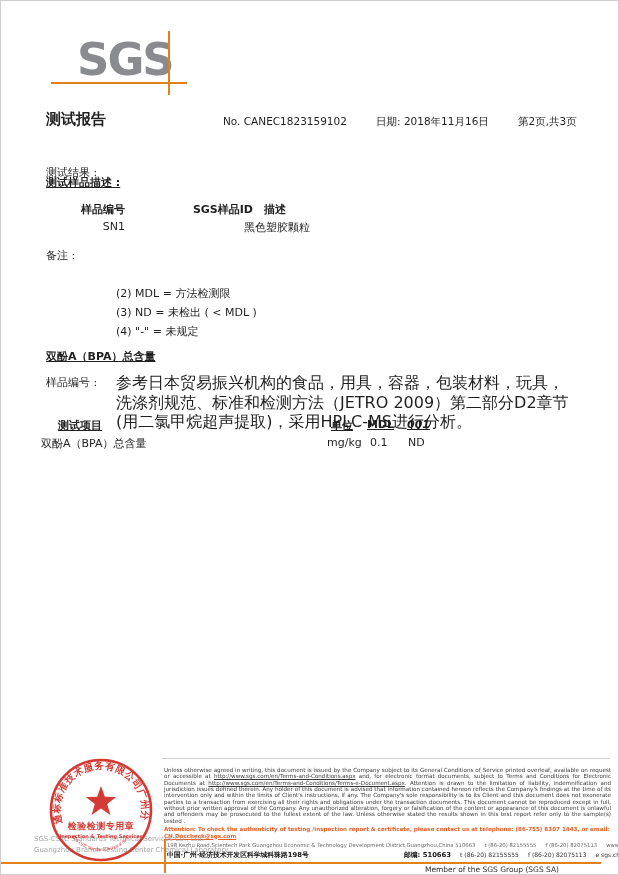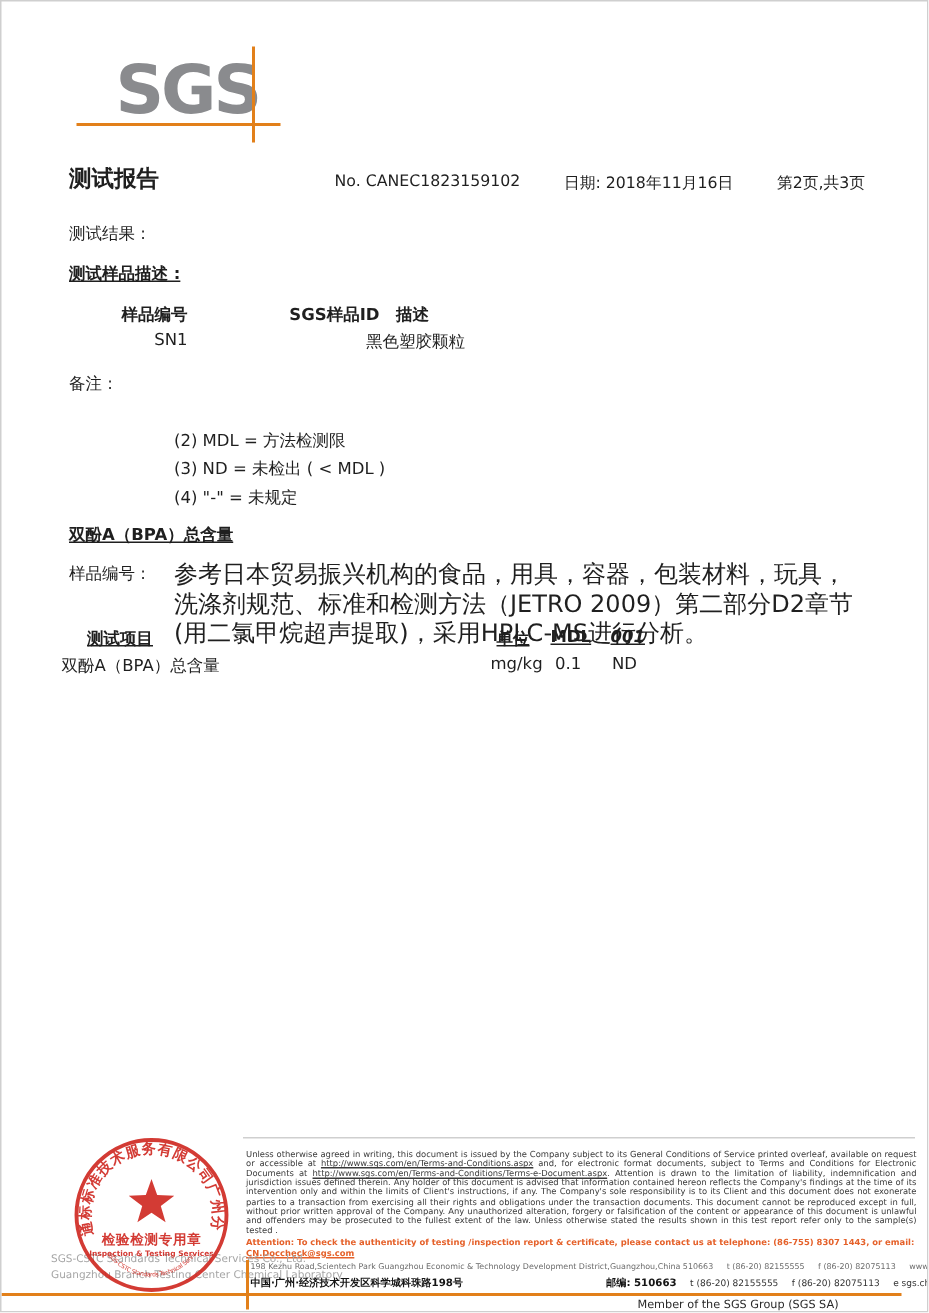--- a/index.html
+++ b/index.html
@@ -43,21 +43,21 @@
 
   <div class="abs logo-text" style="left:76px;top:36px;">SGS</div>
   <div class="abs hline" style="left:50px;top:81px;width:136px;"></div>
   <div class="abs vline" style="left:167px;top:30px;height:64px;"></div>
 
   <div class="abs doc-title" style="left:45px;top:109px;">测试报告</div>
   <div class="abs hdr-small" style="left:222px;top:114px;">No. CANEC1823159102</div>
   <div class="abs hdr-small" style="left:375px;top:114px;">日期: 2018年11月16日</div>
   <div class="abs hdr-small" style="left:497px;top:114px;margin-left:20px;">第2页,共3页</div>
 
-  <div class="abs t11" style="left:45px;top:147px;">测试结果 :</div>
+  <div class="abs t11" style="left:45px;top:164px;">测试结果 :</div>
 
   <div class="abs t11 bold und" style="left:45px;top:174px;">测试样品描述 :</div>
   <div class="abs t11 bold ctr" style="left:58px;top:201px;width:66px;">样品编号</div>
   <div class="abs t11 bold ctr" style="left:148px;top:201px;width:104px;">SGS样品ID</div>
   <div class="abs t11 bold" style="left:263px;top:201px;">描述</div>
   <div class="abs t11 ctr" style="left:58px;top:219px;width:66px;">SN1</div>
   <div class="abs t11" style="left:243px;top:219px;">黑色塑胶颗粒</div>
 
   <div class="abs t11" style="left:45px;top:247px;">备注 :</div>
   <div class="abs t11" style="left:115px;top:285px;">(2) MDL = 方法检测限</div>

